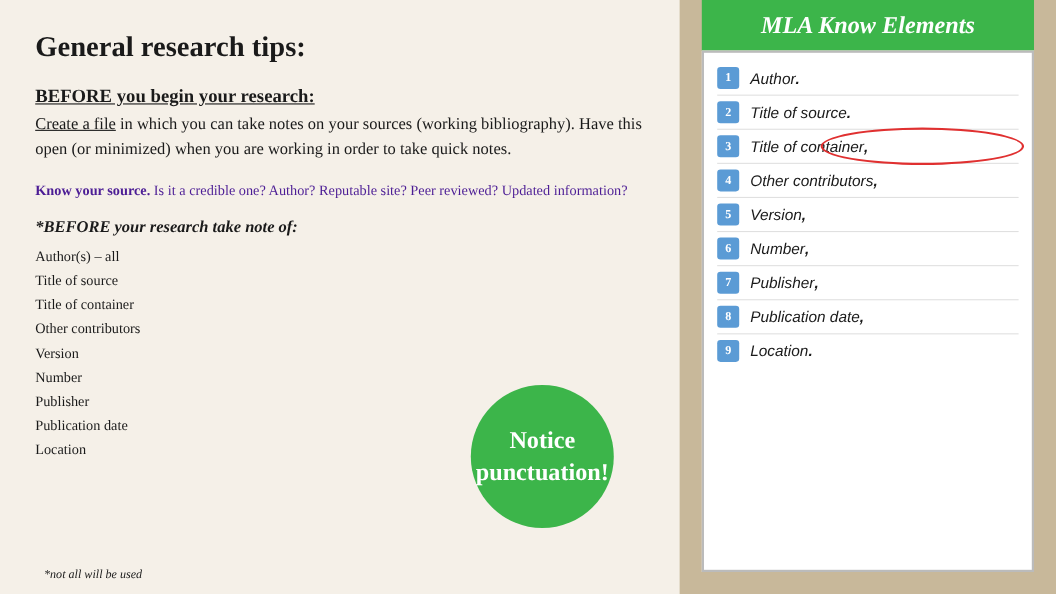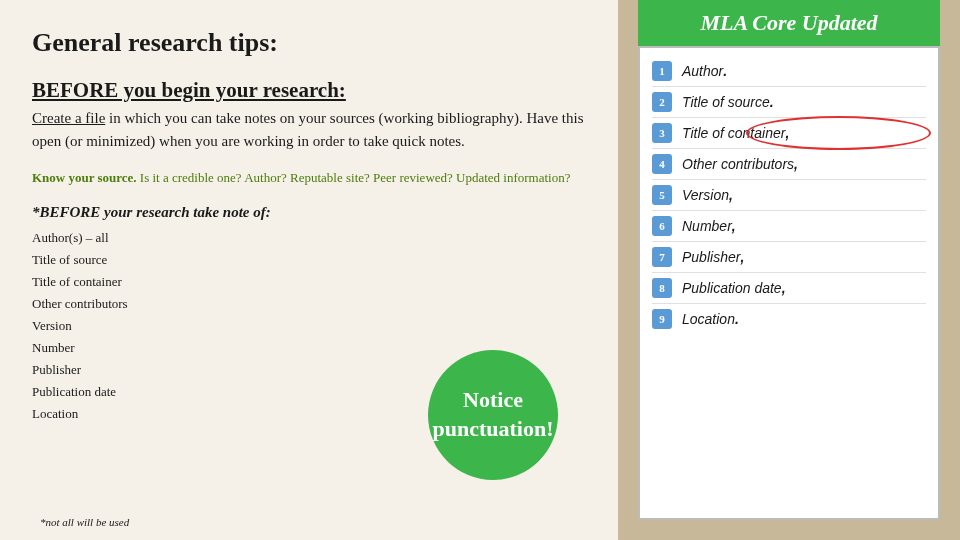--- a/index.html
+++ b/index.html
@@ -42,41 +42,41 @@
 
     .page-title {
       font-size: 26px;
       font-weight: bold;
       color: #1a1a1a;
       margin-bottom: 20px;
       font-family: Georgia, serif;
     }
 
     .section-heading {
-      font-size: 21px;
+      font-size: 17px;
       font-weight: bold;
       color: #1a1a1a;
       margin-bottom: 4px;
       text-decoration: underline;
     }
 
     .section-text {
       font-size: 15px;
       color: #1a1a1a;
       line-height: 1.5;
       margin-bottom: 16px;
     }
 
     .section-text .underline {
       text-decoration: underline;
     }
 
     .know-source {
       font-size: 13px;
-      color: #4d7c0f;
+      color: #4c1d95;
       line-height: 1.5;
       margin-bottom: 16px;
     }
 
     .know-source .bold {
       font-weight: bold;
     }
 
     .during-heading {
       font-size: 15px;
@@ -252,21 +252,21 @@
     <div class="notice-circle">
       <span class="notice-text">Notice<br>punctuation!</span>
     </div>
 
     <p class="footnote">*not all will be used</p>
 
   </div>
 
   <div class="right-panel">
 
-    <div class="mla-header">MLA Core Updated</div>
+    <div class="mla-header">MLA Know Elements</div>
 
     <div class="mla-list-container">
 
       <div class="mla-item">
         <div class="mla-number">1</div>
         <span class="mla-item-text">Author<span class="punct">.</span></span>
       </div>
 
       <div class="mla-item">
         <div class="mla-number">2</div>

